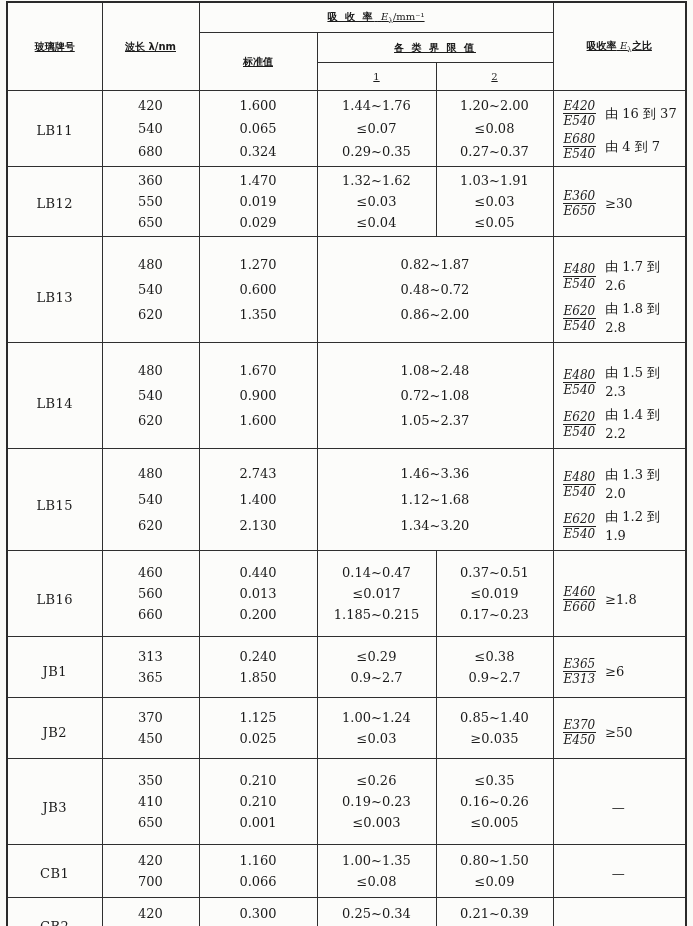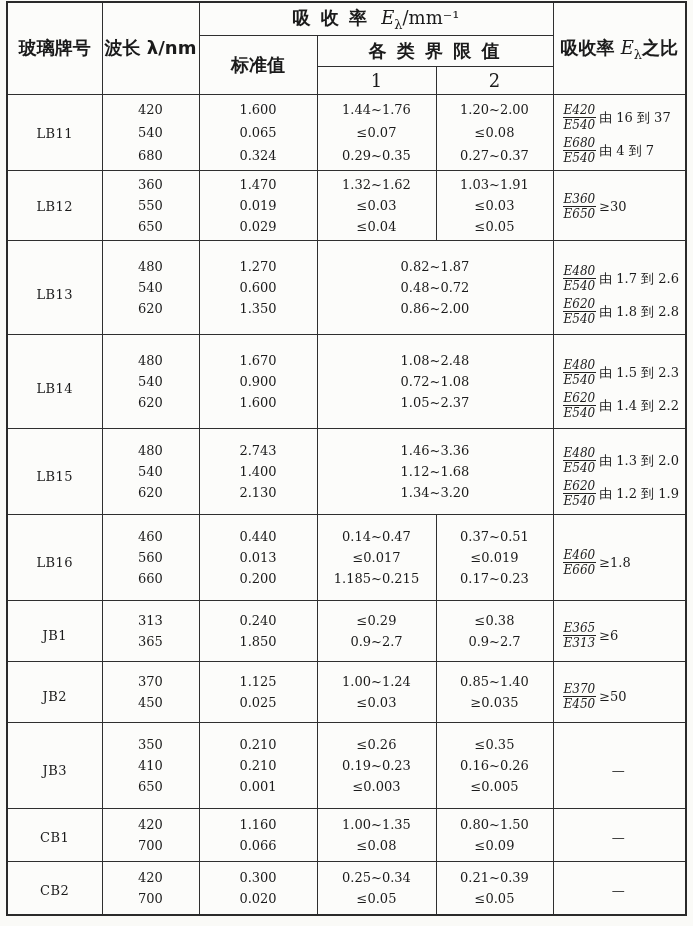--- a/index.html
+++ b/index.html
@@ -27,41 +27,42 @@
     background: #fcfcfa;
   }
   th, td {
     border-left: 1px solid #2f2f2f;
     text-align: center;
     padding: 0;
   }
   thead th {
     font-family: "DejaVu Sans", sans-serif;
     font-weight: bold;
-    font-size: 18px;
+    font-size: 10px;
     padding: 3px 2px;
+    text-decoration: underline;
   }
   thead .num-h { font-weight: normal; font-family: "DejaVu Serif", serif; }
   .h-abs { border-bottom: 1px solid #2f2f2f; height: 23px; }
   .h-limits { border-bottom: 1px solid #2f2f2f; height: 23px; }
   .h-sub { height: 21px; }
   .ls3 { letter-spacing: 2px; }
   .math { font-family: "DejaVu Serif", serif; font-weight: normal; }
   .mi { font-style: italic; }
   sub { font-size: 0.72em; }
   tbody td {
     font-size: 13px;
     line-height: 19px;
     padding: 1px 2px;
   }
   tr.gs td { border-top: 1px solid #2f2f2f; }
   .c-brand { vertical-align: middle; letter-spacing: 0.5px; }
   .c-ratio { vertical-align: middle; text-align: left; padding-left: 9px; }
   .c-ratio.dash { text-align: center; padding-left: 0; }
-  .ratio-item { display: flex; align-items: center; gap: 3px; margin: 4px 0; }
+  .ratio-item { display: flex; align-items: center; gap: 9px; margin: 4px 0; }
   .frac {
     display: inline-flex; flex-direction: column;
     text-align: center;
     font-style: italic;
     font-size: 12px; line-height: 14px;
   }
   .fnum { border-bottom: 1px solid #222; padding: 0 1px; }
   .rsuffix { font-size: 13px; font-style: normal; }
   
   tr.pt-a > td { padding-top: 4px; }   tr.pb-a > td { padding-bottom: 4px; }

